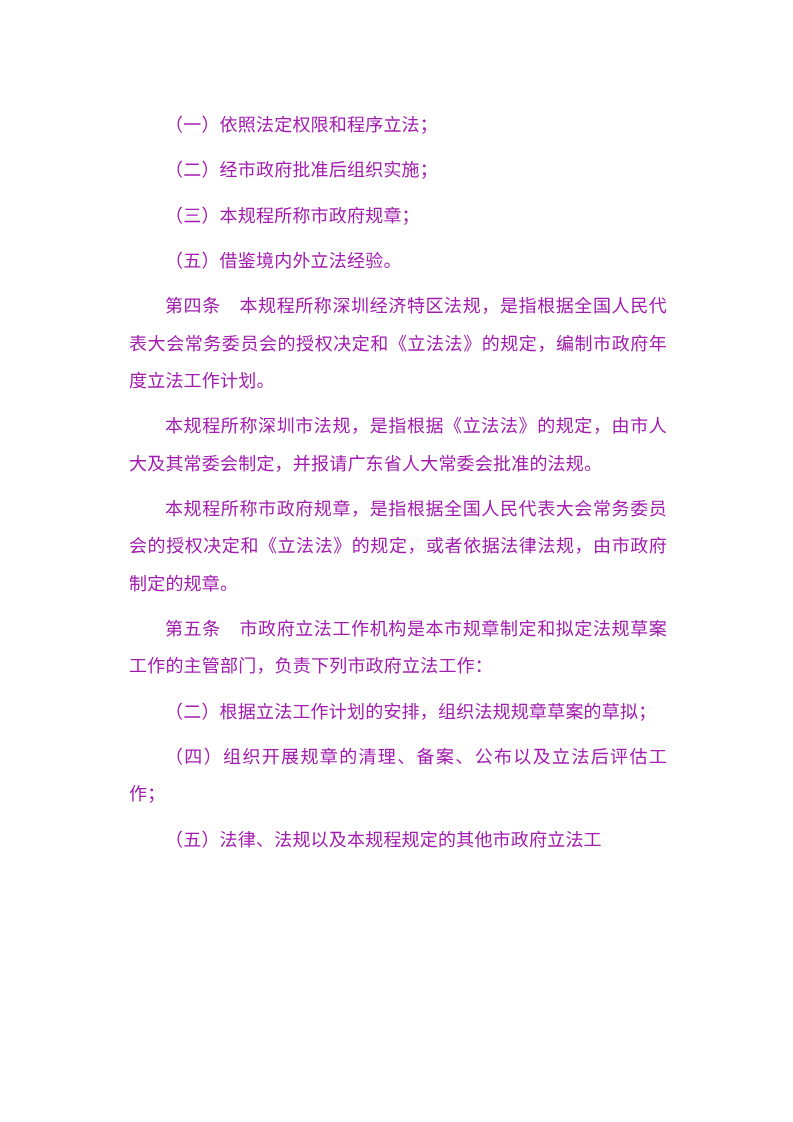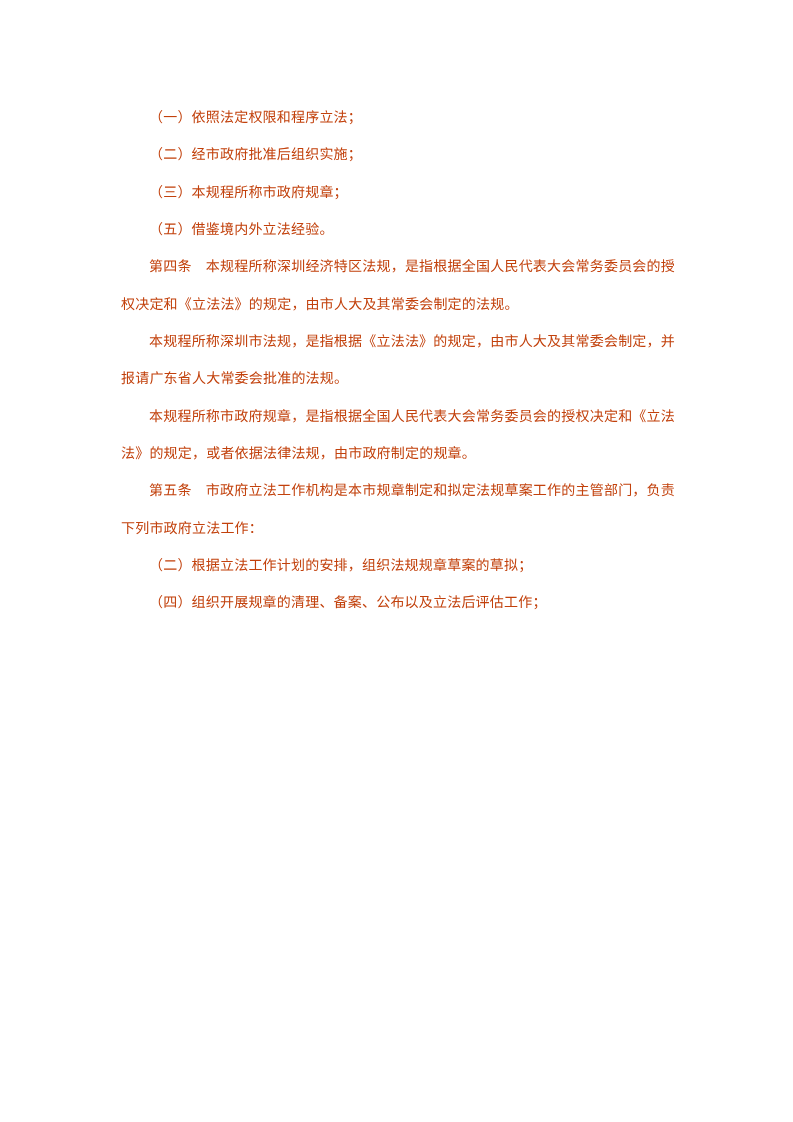--- a/index.html
+++ b/index.html
@@ -20,41 +20,42 @@
     background: #ffffff;
     box-sizing: border-box;
   }
   .doc-body {
     position: absolute;
     top: 99px;
     left: 121px;
     width: 554px;
   }
   .doc-body p {
-    margin: 0;
+    margin: 8px;
     padding: 0;
-    font-size: 14px;
+    font-size: 18px;
     line-height: 37.33px;
-    color: #c2410c;
+    color: #a21caf;
     text-align: justify;
     text-indent: 2em;
     letter-spacing: 0.2px;
     font-weight: 400;
     word-break: break-all;
   }
 </style>
 </head>
 <body>
 
 <div class="page">
   <div class="doc-body">
     <p>（一）依照法定权限和程序立法；</p>
     <p>（二）经市政府批准后组织实施；</p>
     <p>（三）本规程所称市政府规章；</p>
     <p>（五）借鉴境内外立法经验。</p>
-    <p>第四条　本规程所称深圳经济特区法规，是指根据全国人民代表大会常务委员会的授权决定和《立法法》的规定，由市人大及其常委会制定的法规。</p>
+    <p>第四条　本规程所称深圳经济特区法规，是指根据全国人民代表大会常务委员会的授权决定和《立法法》的规定，编制市政府年度立法工作计划。</p>
     <p>本规程所称深圳市法规，是指根据《立法法》的规定，由市人大及其常委会制定，并报请广东省人大常委会批准的法规。</p>
     <p>本规程所称市政府规章，是指根据全国人民代表大会常务委员会的授权决定和《立法法》的规定，或者依据法律法规，由市政府制定的规章。</p>
     <p>第五条　市政府立法工作机构是本市规章制定和拟定法规草案工作的主管部门，负责下列市政府立法工作：</p>
     <p>（二）根据立法工作计划的安排，组织法规规章草案的草拟；</p>
     <p>（四）组织开展规章的清理、备案、公布以及立法后评估工作；</p>
+    <p>（五）法律、法规以及本规程规定的其他市政府立法工</p>
   </div>
 </div>
 
 </body></html>

